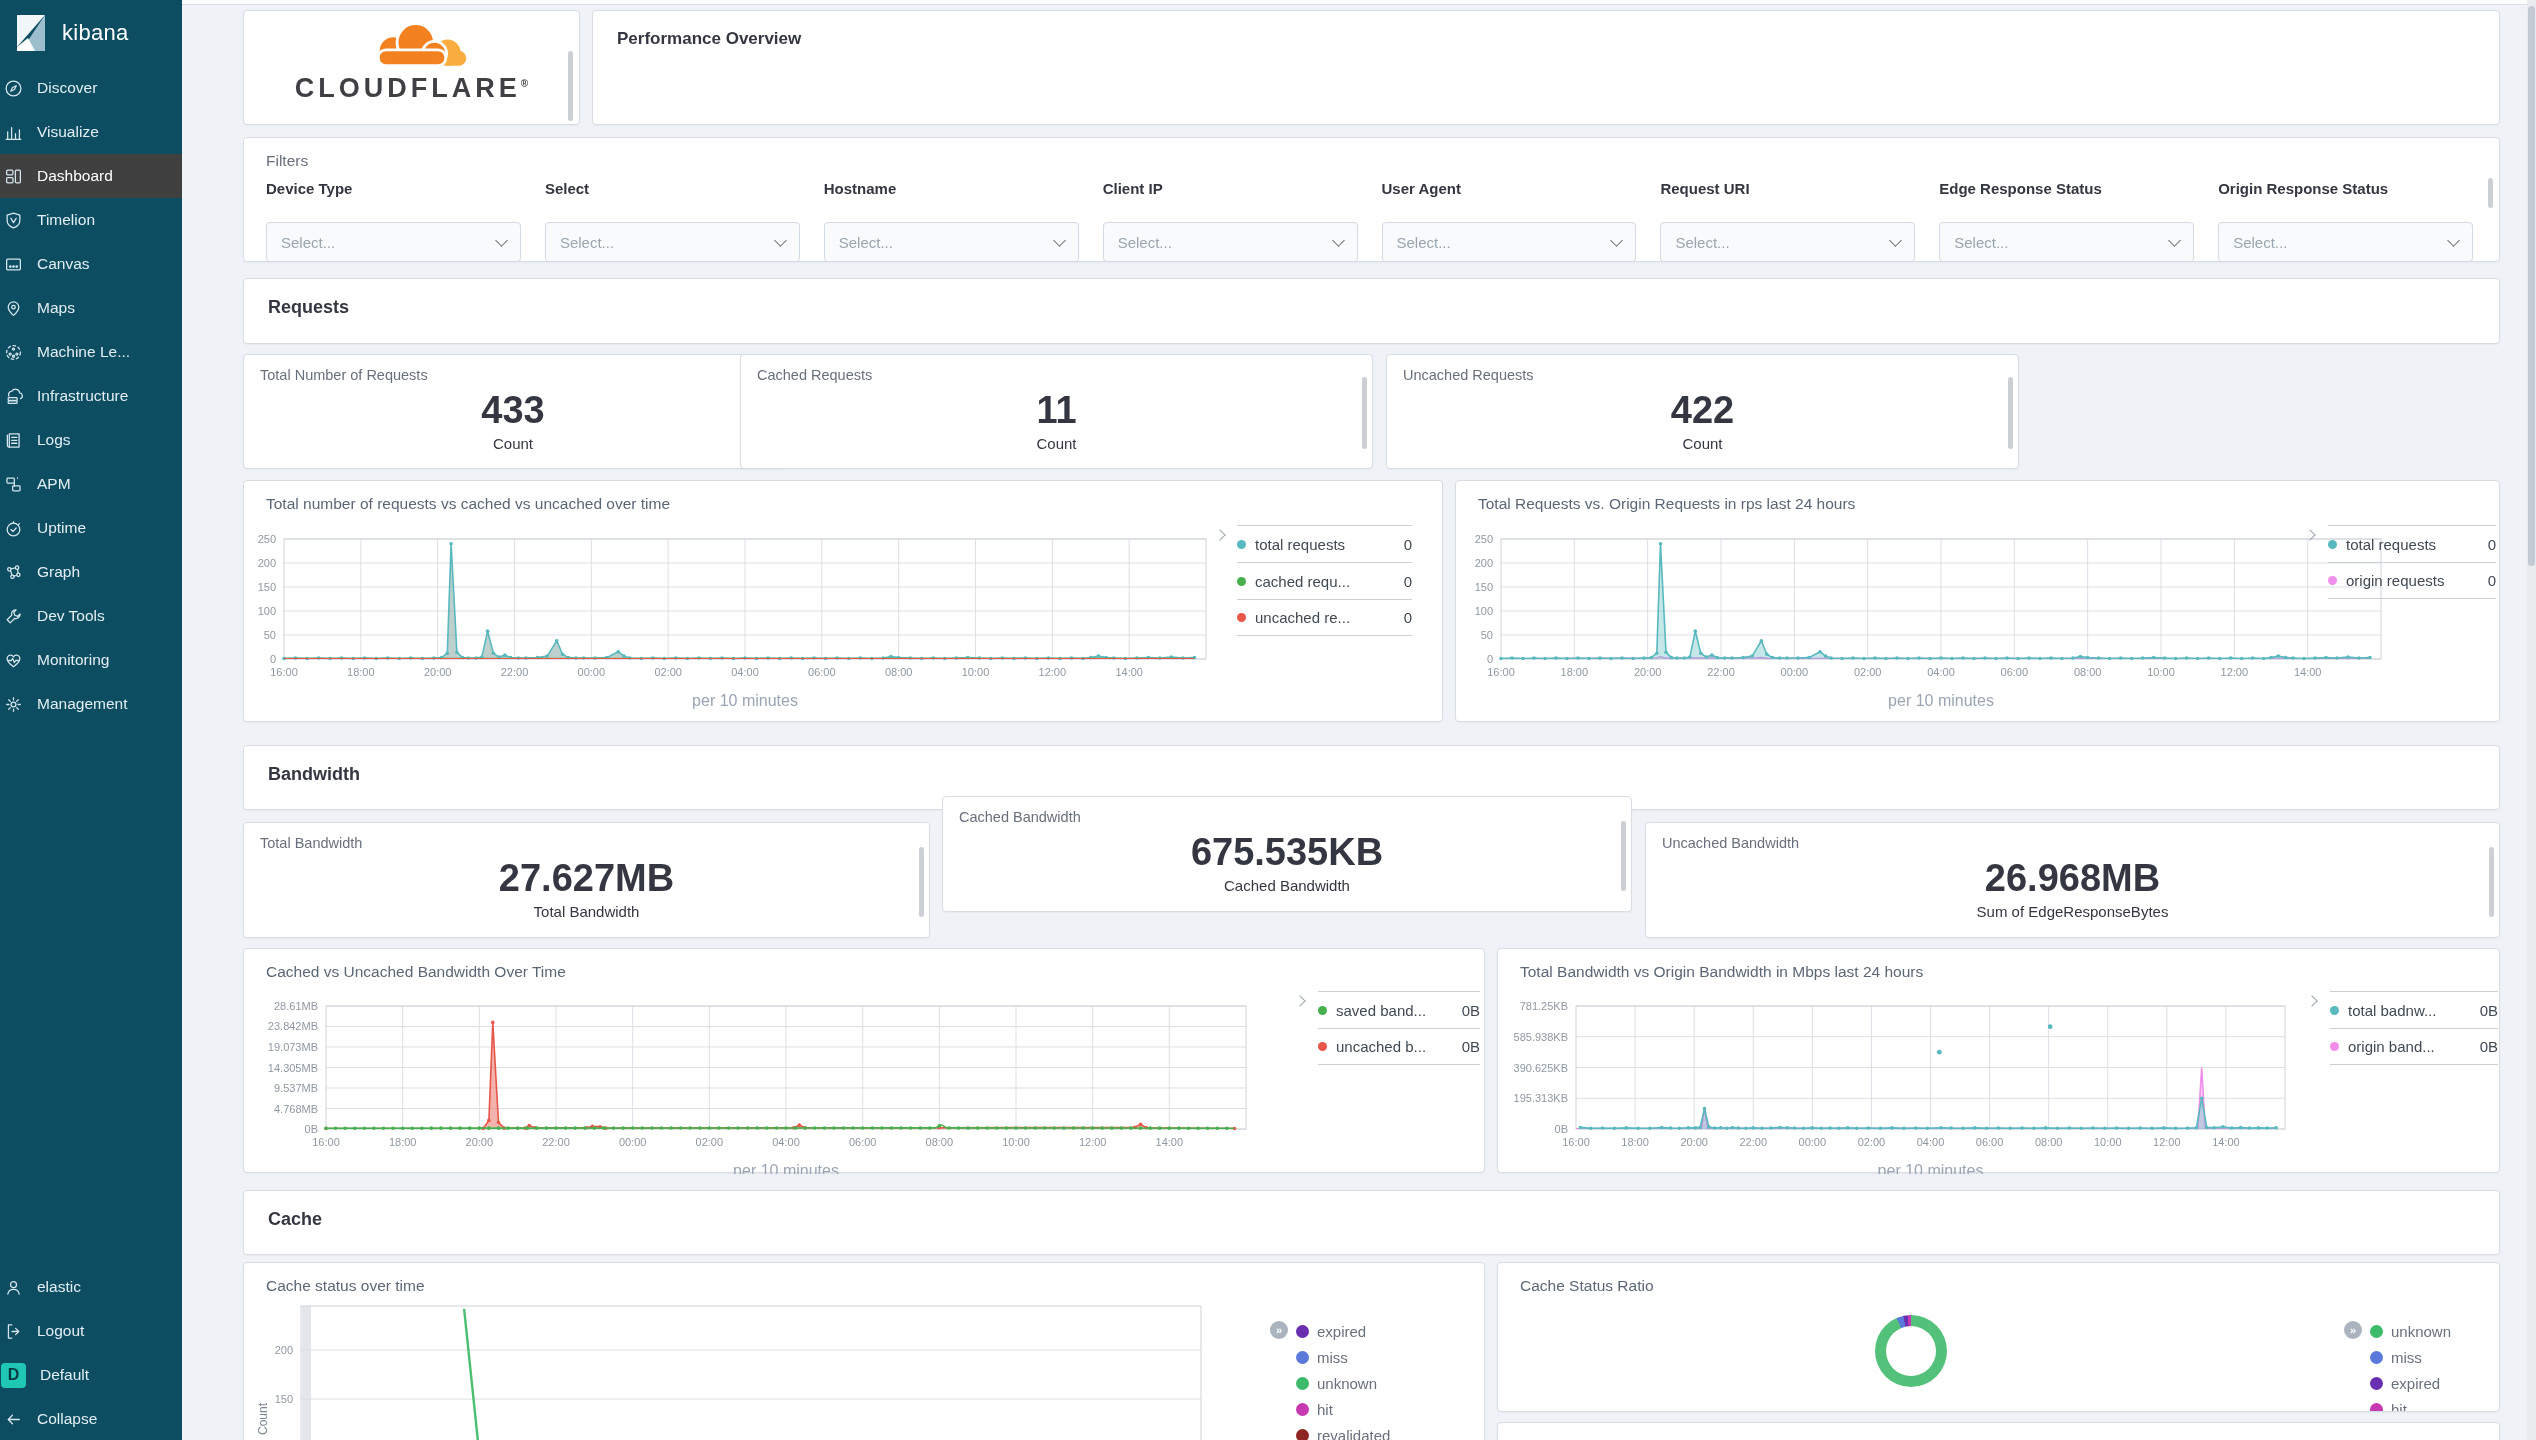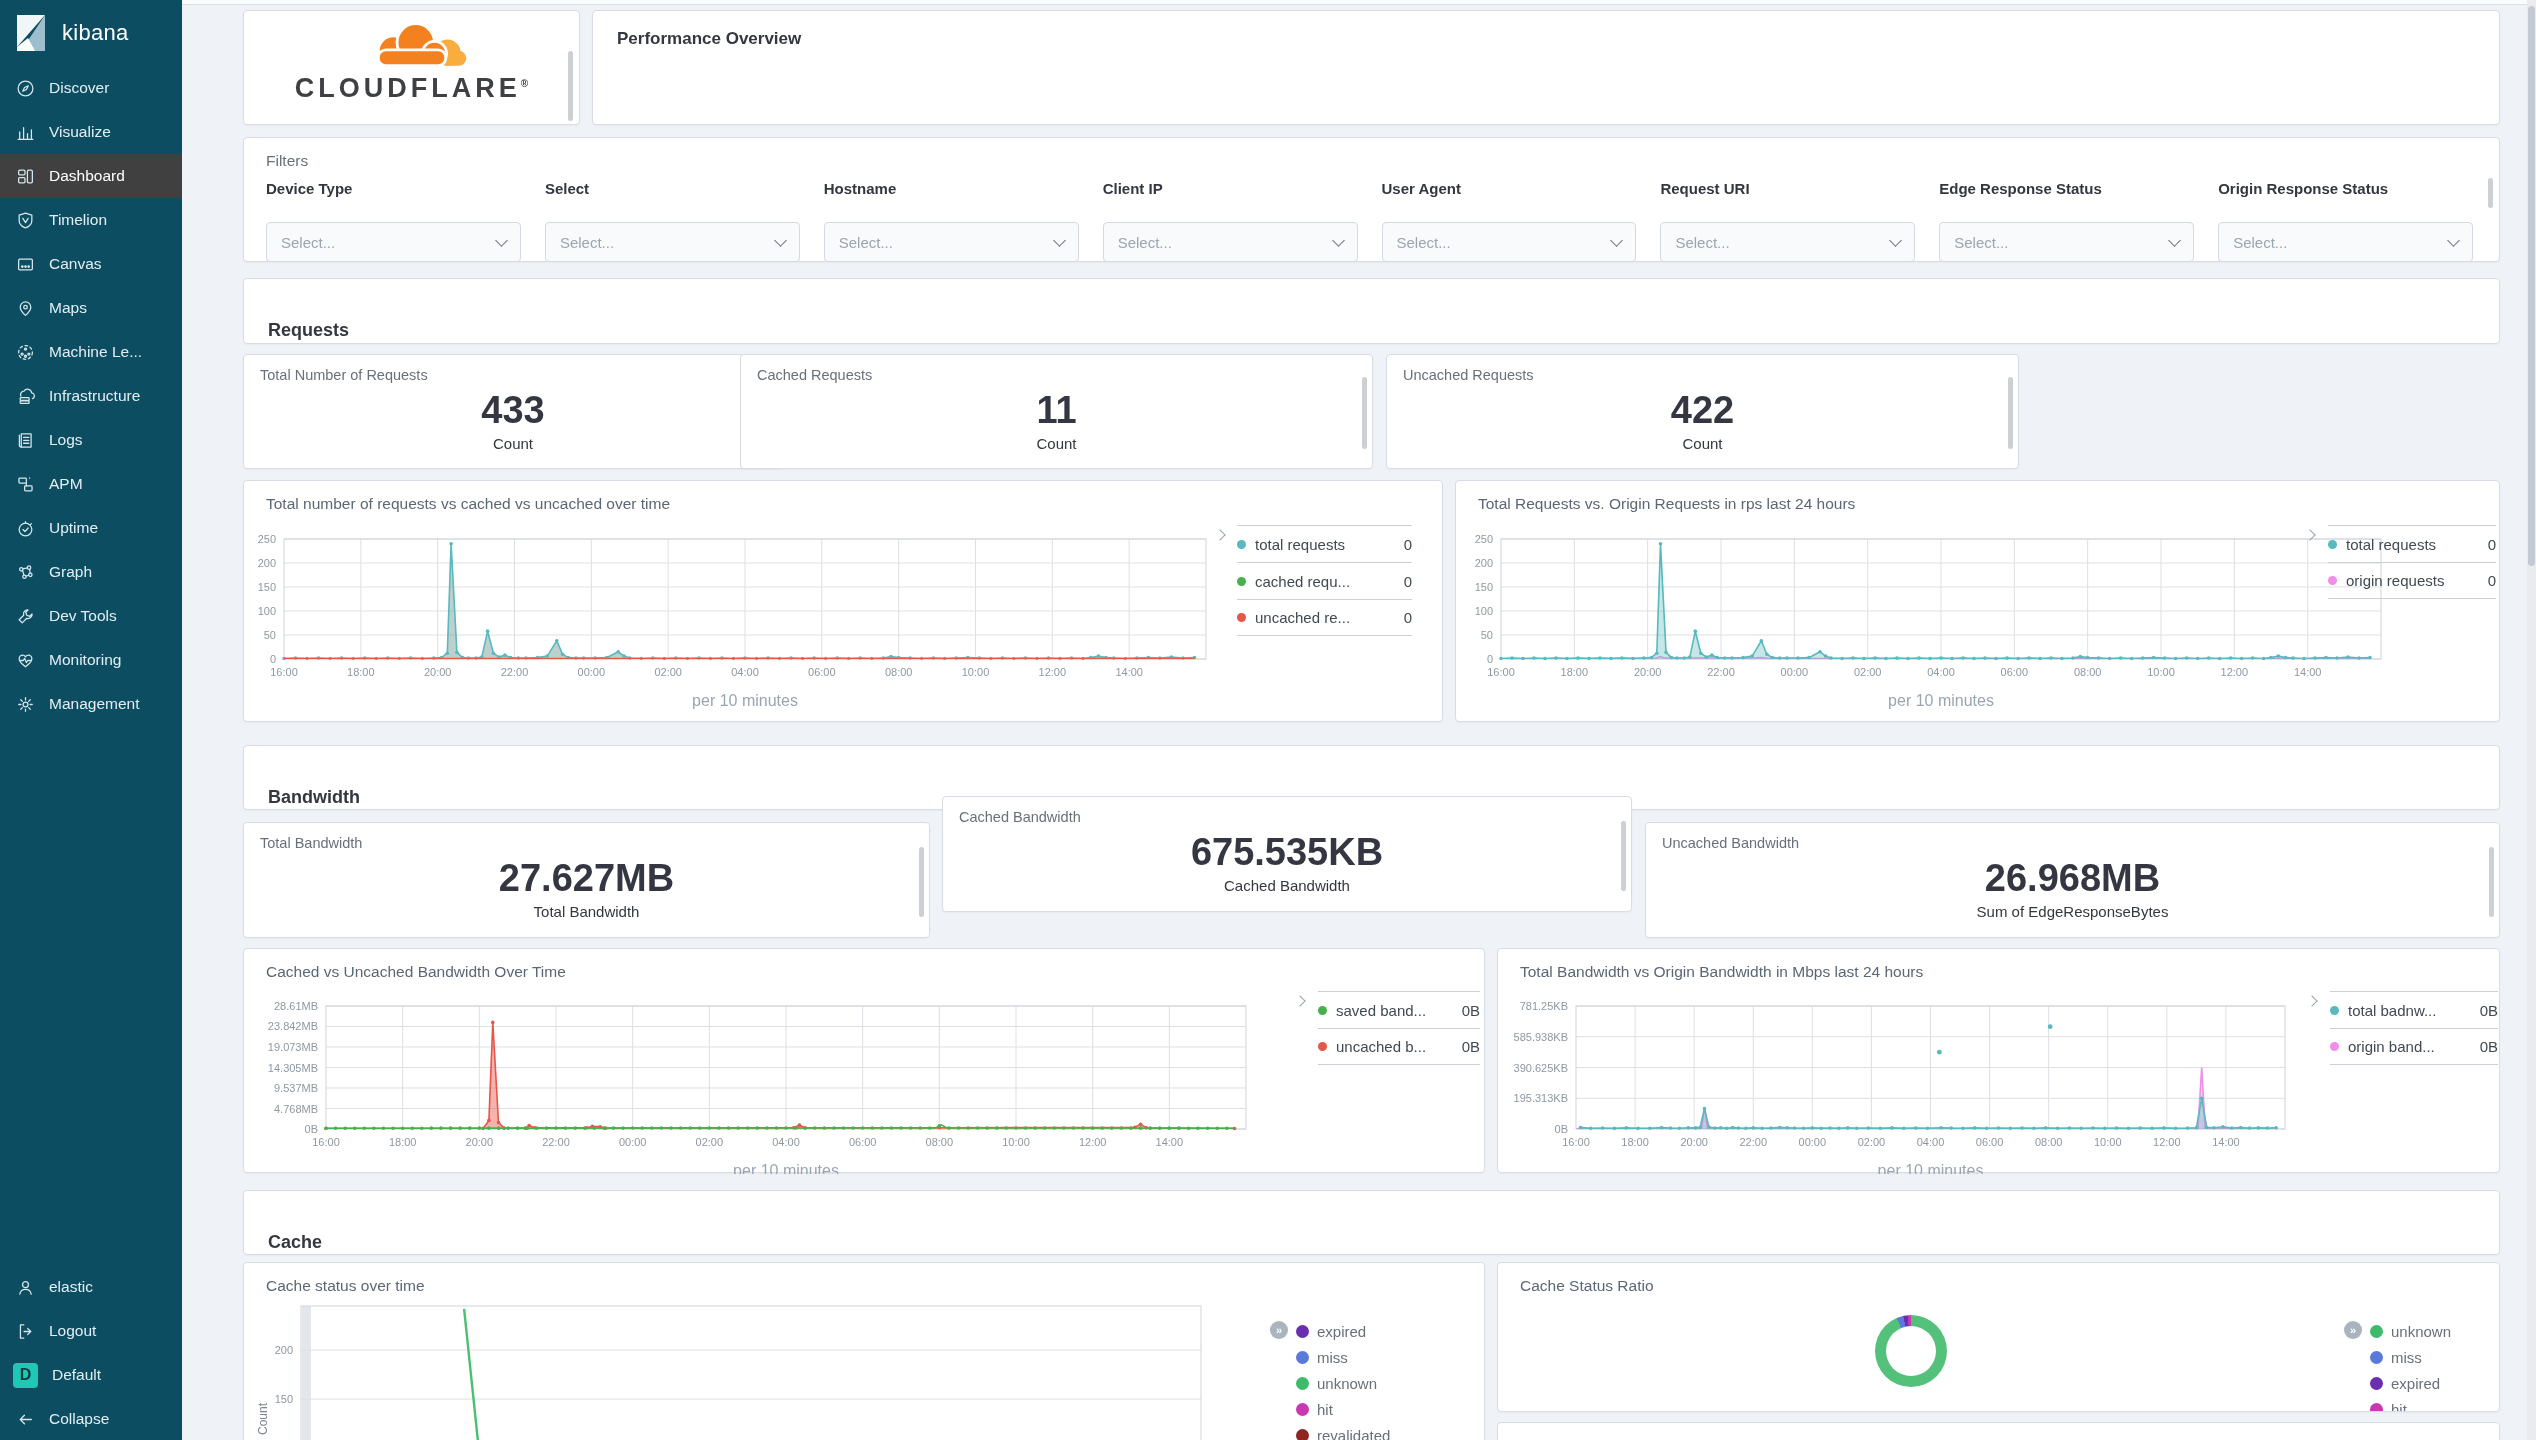--- a/index.html
+++ b/index.html
@@ -3,32 +3,32 @@
 <meta charset="utf-8">
 <style>
   * { box-sizing: border-box; margin: 0; padding: 0; }
   html,body { width:2536px; height:1440px; overflow:hidden; font-family:"Liberation Sans",sans-serif; background:#eff2f6; }
   .page { position:relative; width:2536px; height:1440px; }
 
   
   .sidebar { position:absolute; left:0; top:0; width:182px; height:1440px; background:#0d4d62; color:#e9f3f6; z-index:5; }
   .side-logo { display:flex; align-items:center; gap:13px; height:66px; padding-left:15px; }
   .side-logo-text { font-size:22px; font-weight:500; color:#fff; letter-spacing:.3px; }
-  .nav-item { display:flex; align-items:center; gap:14px; height:44px; padding-left:16px; cursor:pointer; color:#e2eef3; font-size:15.5px; white-space:nowrap; overflow:hidden; }
+  .nav-item { display:flex; align-items:center; gap:14px; height:44px; padding-left:4px; cursor:pointer; color:#e2eef3; font-size:15.5px; white-space:nowrap; overflow:hidden; }
   .nav-item.active { background:#404040; color:#fff; }
   .nav-item svg { flex:0 0 auto; stroke:#d5e6ec; fill:none; stroke-width:1.2; stroke-linecap:round; stroke-linejoin:round; }
   .side-footer { position:absolute; left:0; top:1265px; width:100%; }
   .badge-d { width:25px; height:25px; border-radius:4px; background:#1fc7b4; color:#083a42; font-weight:bold; font-size:16px; display:flex; align-items:center; justify-content:center; margin-left:-3px; }
 
   
   .main { position:absolute; left:182px; top:0; width:2354px; height:1440px; background:#eff2f6; }
   .top-strip { position:absolute; left:0; top:0; width:100%; height:5px; background:#fbfcfd; border-bottom:1px solid #dadfe6; }
   .panel { position:absolute; background:#fff; border:1px solid #d8dde5; border-radius:4px; box-shadow:0 1px 2px rgba(30,40,60,.04); }
   .panel-title { position:absolute; left:22px; top:14px; font-size:15.5px; color:#5b6776; }
-  .section-head { font-size:18px; font-weight:bold; color:#343741; padding:18px 12px 0 24px;margin-top:23px; }
+  .section-head { font-size:18px; font-weight:bold; color:#343741; padding:18px 12px 0 24px; }
   .vbar { position:absolute; width:5px; border-radius:3px; background:#99a1ac; opacity:.5; }
 
   
   .cf-logo { display:flex; flex-direction:column; align-items:center; padding-top:8px; }
   .cf-text { font-size:27px; font-weight:bold; color:#3f4043; letter-spacing:4px; margin-top:-4px; }
   .cf-text sup { font-size:10px; letter-spacing:0; }
   .overview-title { position:absolute; left:24px; top:18px; font-size:17px; font-weight:bold; color:#343741; }
 
   
   .filters-row { position:absolute; left:12px; top:42px; right:12px; display:flex; }

